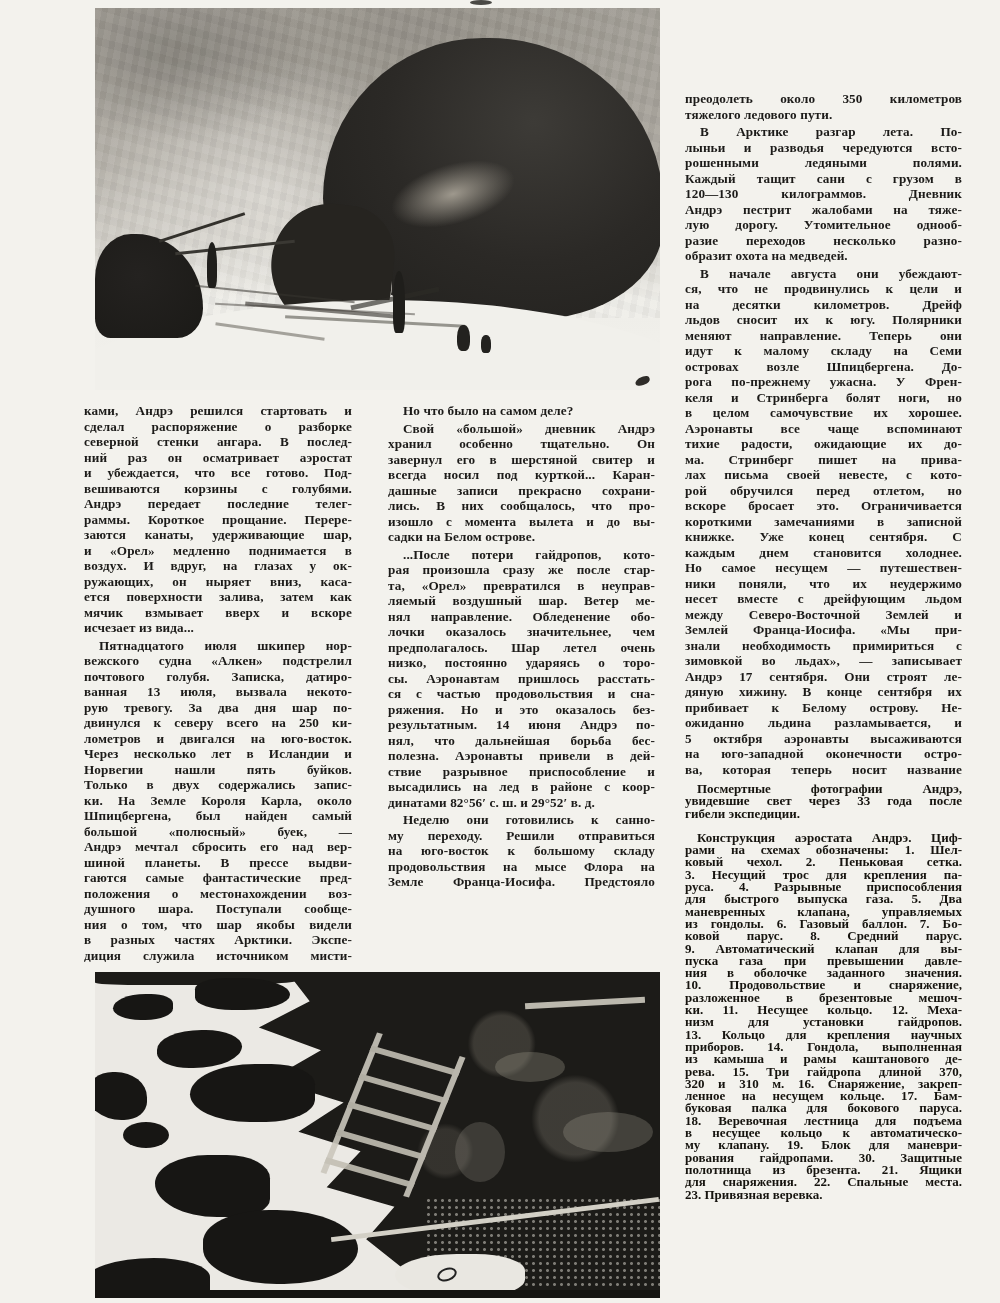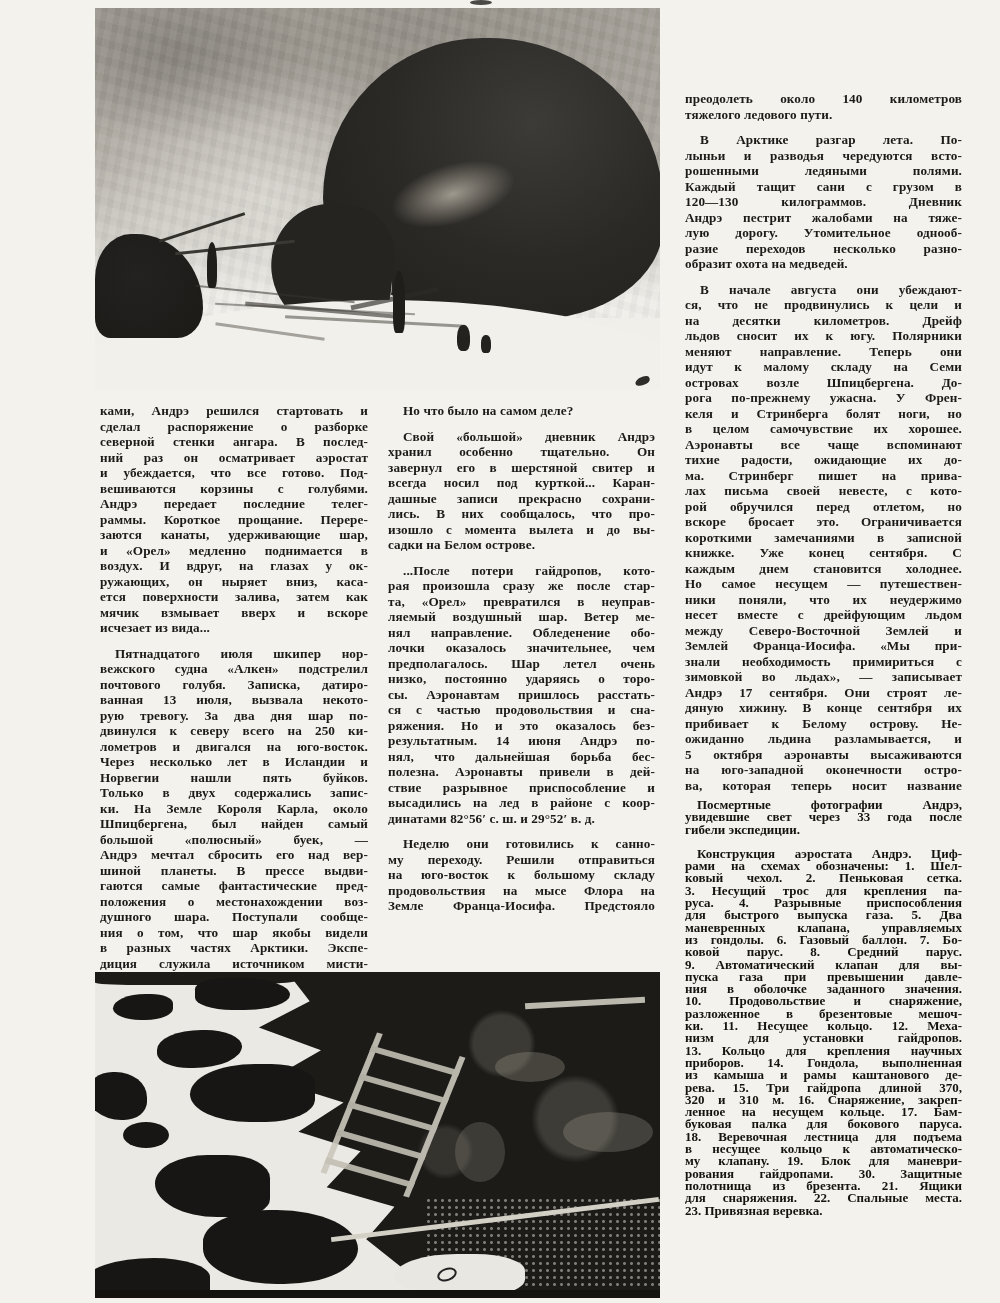--- a/index.html
+++ b/index.html
@@ -3,25 +3,25 @@
 <meta charset="utf-8">
 <style>
   html,body{margin:0;padding:0;background:#e8e6e1;}
   .page{position:relative;width:1000px;height:1303px;background:#f3f2ed;overflow:hidden;
         font-family:"Liberation Serif", serif;}
   .speck{position:absolute;left:470px;top:0;width:22px;height:5px;background:#4a4945;border-radius:50%;}
 
   
   .col{position:absolute;font-size:13.2px;line-height:15.5px;font-weight:bold;color:#1c1b19;
        letter-spacing:.1px;}
-  .col-left{left:100px;top:403px;width:268px;}
+  .col-left{left:84px;top:403px;width:268px;}
   .col-mid{left:388px;top:403px;width:267px;}
   .col-right{left:685px;top:91px;width:277px;}
   .para{margin:0;}
-  .para + .para{margin-top:10px;}
+  .para + .para{margin-top:2px;}
   .line{text-align:justify;text-align-last:justify;}
   .line.endline{text-align-last:left;}
   .para.indent .line:first-child{text-indent:15px;}
   .caption{margin-top:6px;font-family:Liberation Serif, serif;font-weight:bold;
            font-size:13px;line-height:12.3px;color:#16140f;letter-spacing:0;}
   .caption .para + .para{margin-top:12px;}
   .caption .para.indent .line:first-child{text-indent:12px;}
 
   
   .photo-top{position:absolute;left:95px;top:8px;width:565px;height:382px;overflow:hidden;margin:0;
@@ -215,21 +215,21 @@
         <div class="line">му переходу. Решили отправиться</div>
         <div class="line">на юго-восток к большому складу</div>
         <div class="line">продовольствия на мысе Флора на</div>
         <div class="line">Земле Франца-Иосифа. Предстояло</div>
       </div>
     </div>
 
   <div class="col col-right">
     <div class="body-text">
         <div class="para">
-          <div class="line">преодолеть около 140 километров</div>
+          <div class="line">преодолеть около 350 километров</div>
           <div class="line endline">тяжелого ледового пути.</div>
         </div>
         <div class="para indent">
           <div class="line">В Арктике разгар лета. По-</div>
           <div class="line">лыньи и разводья чередуются всто-</div>
           <div class="line">рошенными ледяными полями.</div>
           <div class="line">Каждый тащит сани с грузом в</div>
           <div class="line">120—130 килограммов. Дневник</div>
           <div class="line">Андрэ пестрит жалобами на тяже-</div>
           <div class="line">лую дорогу. Утомительное однооб-</div>

